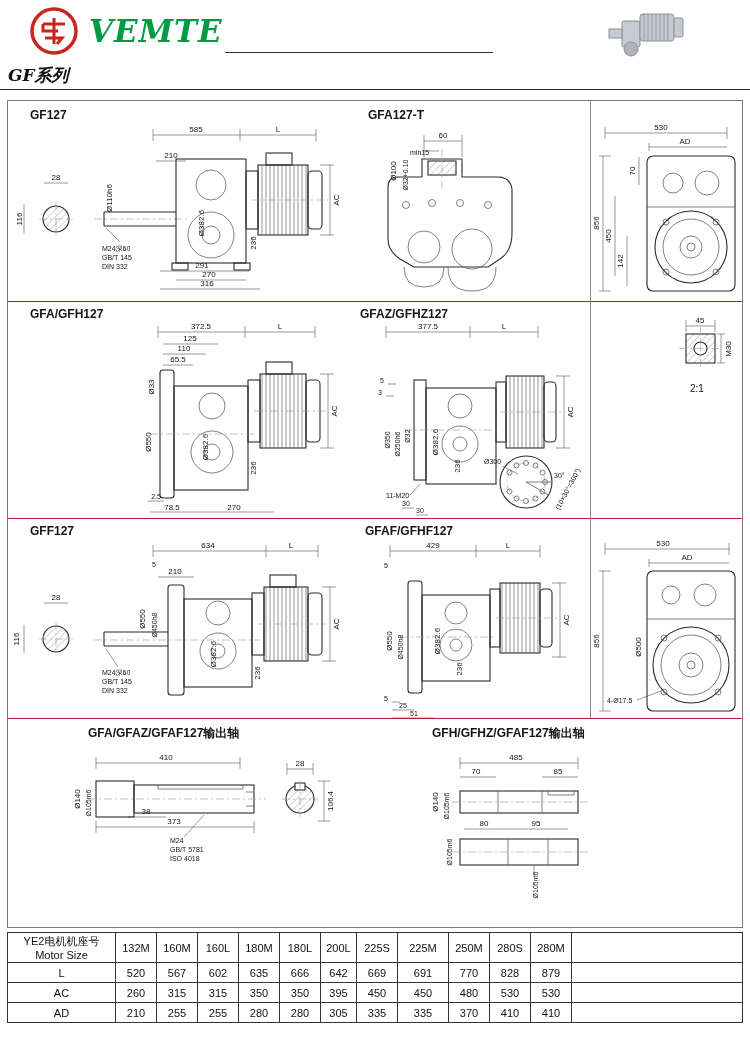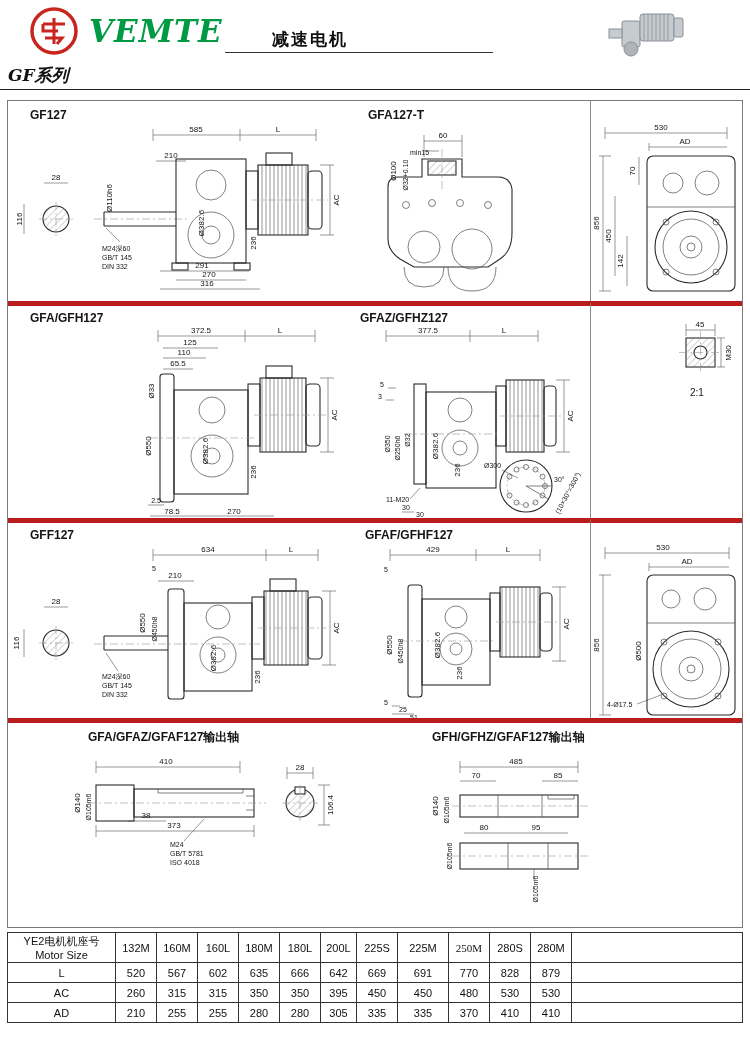--- a/index.html
+++ b/index.html
@@ -18,21 +18,21 @@
   .gear-thumb { position:absolute; right:58px; top:5px; }
   .series { position:absolute; left:8px; top:64px; font-family:"DejaVu Serif",serif; font-style:italic;
             font-weight:bold; font-size:17px; }
   .top-rule { position:absolute; left:0; top:89px; width:750px; border-top:1.5px solid #222; }
 
   
   .sheet { position:absolute; left:7px; top:100px; width:736px; height:828px; border:1px solid #7a7a7a;
            display:grid; grid-template-columns:340px 242px 1fr; grid-template-rows:200px 217px 200px 1fr; }
   .cell { position:relative; overflow:hidden; }
   .bl { border-left:1px solid #8a8a8a; }
-  .bt { border-top:5px solid #b91c1c; }
+  .bt { border-top:1px solid #b91c1c; }
   .row4 { grid-column:1/4; }
   .cell svg { display:block; }
 
   
   svg text { font-family:"Liberation Sans",sans-serif; fill:#141414; font-size:8px; }
   .ttl { font-size:12px; font-weight:bold; }
   .t7 { font-size:7px; }
   .t10 { font-size:10px; }
   .ol  { fill:none; stroke:#2b2b2b; stroke-width:1.1; }
   .olf { stroke:#2b2b2b; stroke-width:1.1; } 
@@ -53,21 +53,20 @@
 <div class="page">
 
   <div class="hdr">
     <div class="brand">
       <svg width="52" height="52" viewBox="0 0 52 52">
         <circle cx="26" cy="26" r="22" fill="none" stroke="#c9251f" stroke-width="3.5"></circle>
         <path d="M15,19h22 M15,19v7h15 M26,13v26 M17,33h17l-5,6" stroke="#c9251f" stroke-width="3" fill="none"></path>
       </svg>
       <span class="brand-text">VEMTE</span>
     </div>
-    <div class="doc-title">减速电机</div>
     <div class="title-underline"></div>
     <svg class="gear-thumb" width="92" height="54" viewBox="0 0 92 54">
       <g stroke="#8a9097" stroke-width="1" fill="#c6cbd0">
         <rect x="22" y="16" width="18" height="26" rx="2"></rect>
         <rect x="40" y="9" width="34" height="27" rx="3"></rect>
         <rect x="74" y="13" width="9" height="19" rx="2"></rect>
         <rect x="9" y="24" width="13" height="9"></rect>
         <circle cx="31" cy="44" r="7" fill="#aeb4ba"></circle>
       </g>
       <path d="M44,9v27 M48,9v27 M52,9v27 M56,9v27 M60,9v27 M64,9v27 M68,9v27" stroke="#8a9097" stroke-width="0.8"></path>
@@ -452,21 +451,21 @@
             <div>Motor Size</div>
           </th>
           <th style="width: 41px; margin-left: 28px;">132M</th>
           <th style="width: 41px;">160M</th>
           <th style="width: 41px;">160L</th>
           <th style="width: 41px;">180M</th>
           <th style="width: 41px;">180L</th>
           <th style="width: 36px;">200L</th>
           <th style="width: 41px;">225S</th>
           <th style="width: 51px;">225M</th>
-          <th style="width: 41px; font-family: Liberation Serif, serif;">250M</th>
+          <th style="width: 41px;">250M</th>
           <th style="width: 41px;">280S</th>
           <th style="width: 41px;">280M</th>
           <th></th>
         </tr>
       </thead>
     <tbody id="tbl-body">
         <tr>
           <td>L</td>
           <td>520</td>
           <td>567</td>

